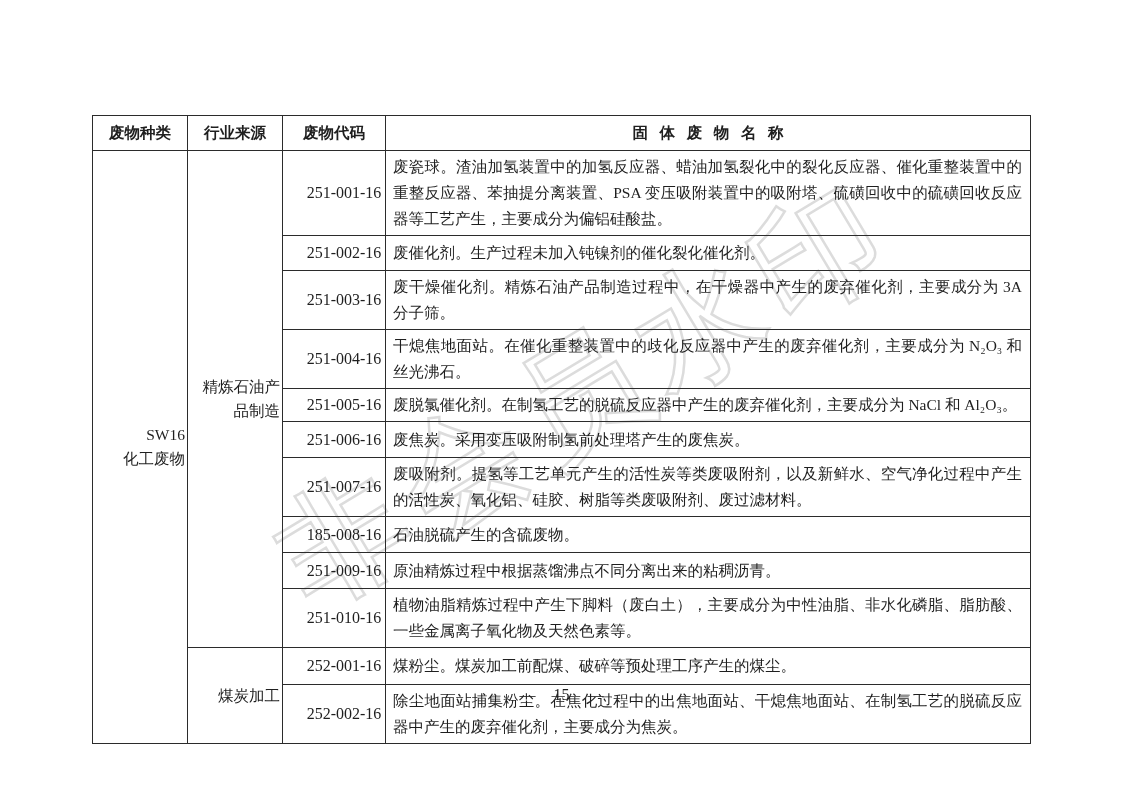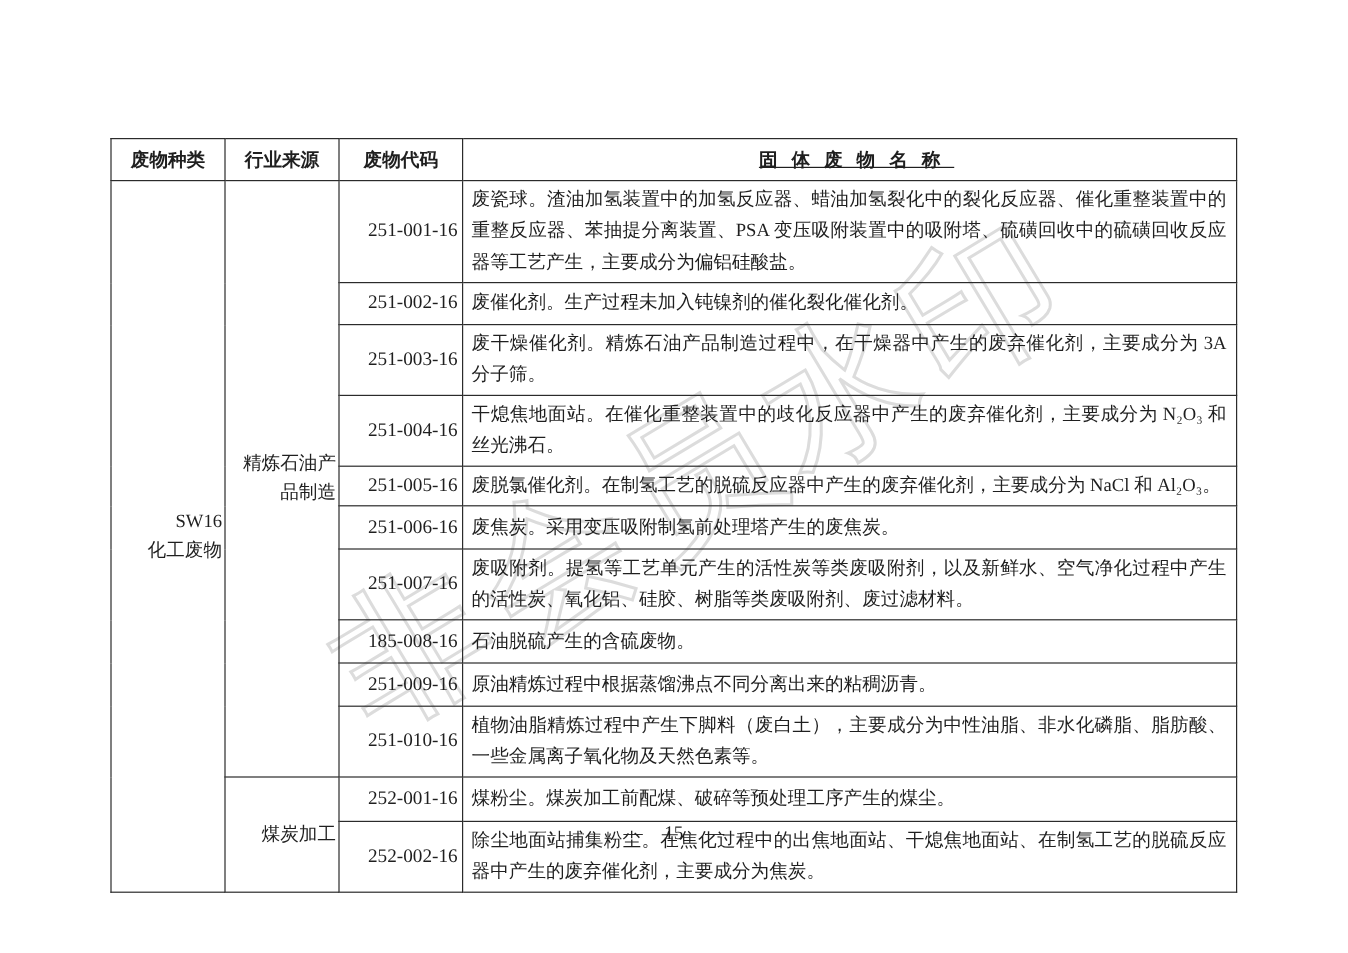--- a/index.html
+++ b/index.html
@@ -50,21 +50,20 @@
     padding-left: 21px;
   }
   .waste-table th {
     font-weight: bold;
     text-align: center;
     padding: 2px 4px;
   }
   th.name-header {
     letter-spacing: 0.75em;
     text-indent: 0.75em; 
-    text-decoration: underline;
   }
   td.center-cell {
     text-align: right;
     line-height: 24px;
     padding: 2px 2px;
   }
   td.code-cell {
     text-align: center;
     font-size: 16px;
   }

